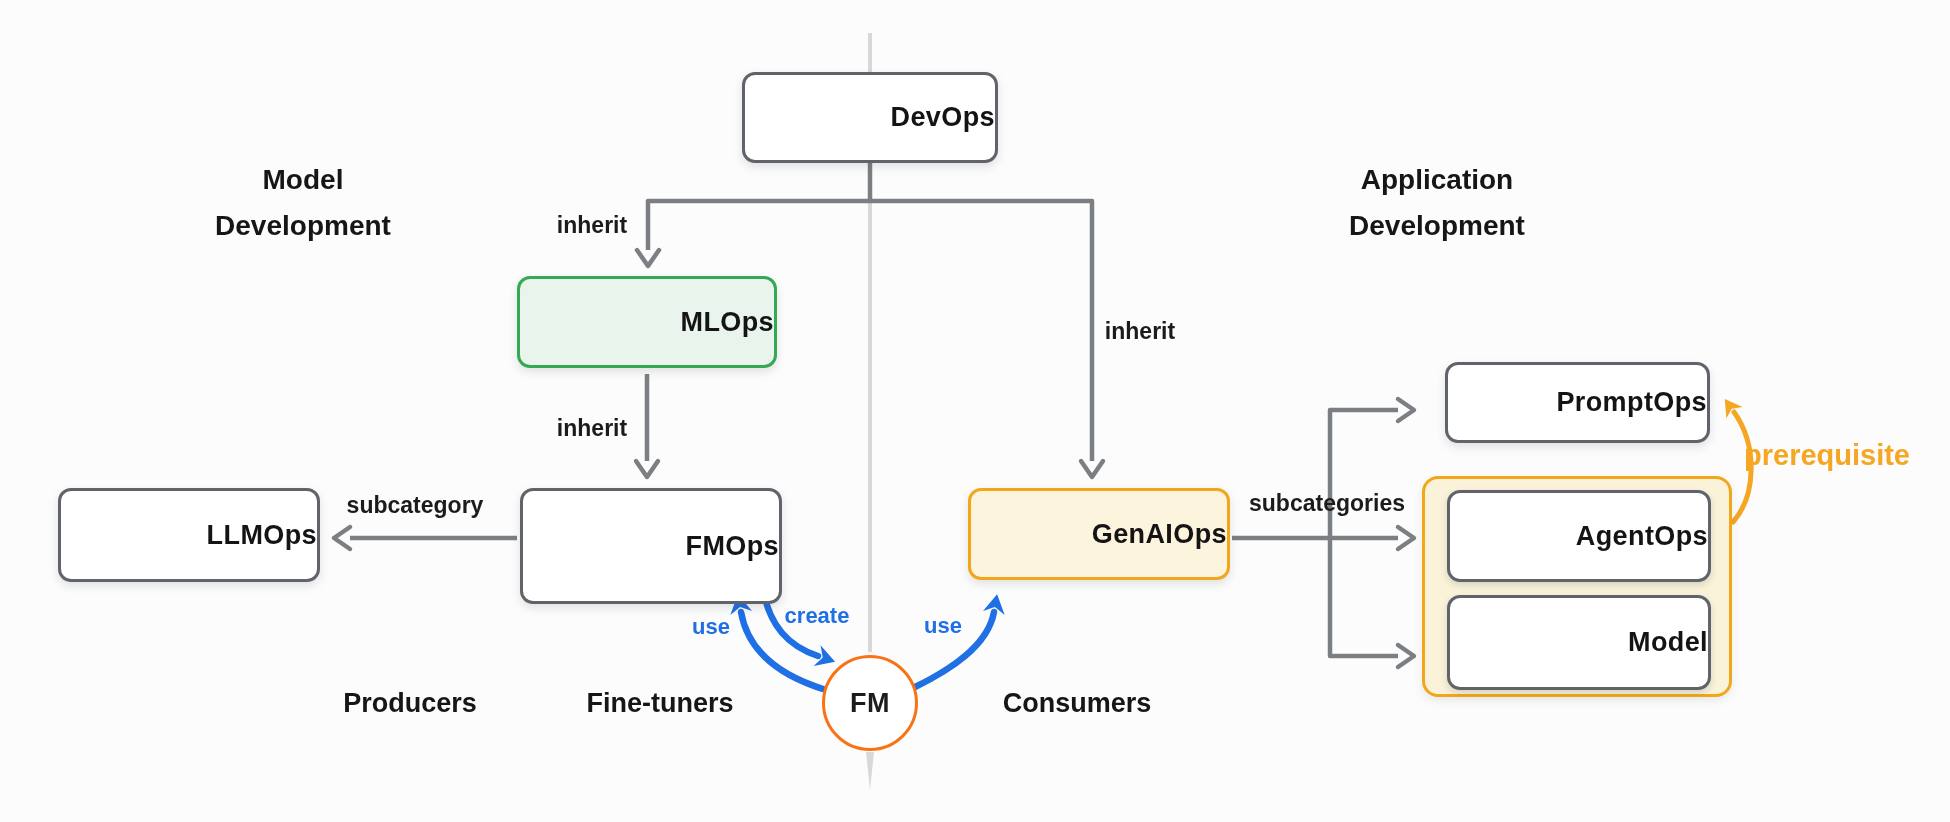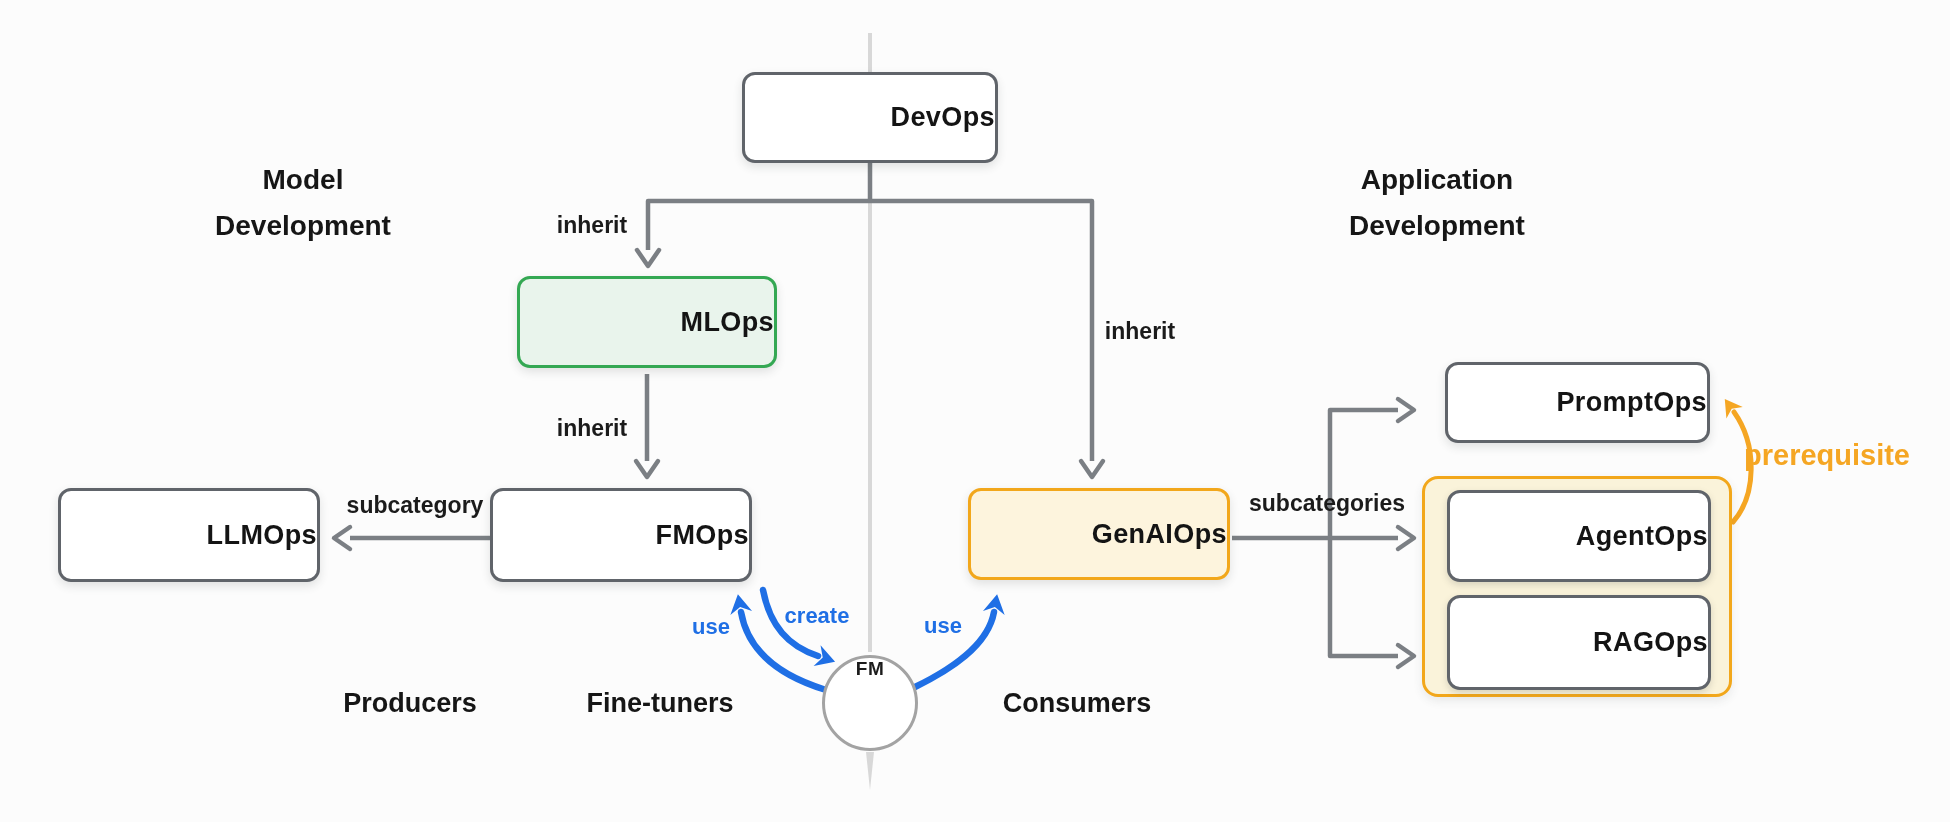--- a/index.html
+++ b/index.html
@@ -22,23 +22,23 @@
   .box.yellow{border-color:#f2a71b;background:#fdf4dd;}
   .group{
     position:absolute;z-index:1;box-sizing:border-box;
     border:3px solid #f2a71b;border-radius:16px;background:#faf3da;
     box-shadow:0 4px 10px rgba(60,64,67,.10);
   }
   .group .box{box-shadow:0 3px 7px rgba(60,64,67,.18);}
   .circle{
     position:absolute;z-index:2;box-sizing:border-box;
     width:96px;height:96px;border-radius:50%;
-    background:#ffffff;border:3px solid #a3a3a3;
-    display:flex;align-items:flex-start;justify-content:center;
-    font-size:19px;font-weight:bold;letter-spacing:.5px;
+    background:#ffffff;border:3px solid #f97316;
+    display:flex;align-items:center;justify-content:center;
+    font-size:27px;font-weight:bold;letter-spacing:.5px;
   }
   .lbl{position:absolute;z-index:3;transform:translate(-50%,-50%);white-space:nowrap;}
   .edge-lbl{font-size:23px;font-weight:bold;color:#1b1b1b;}
   .blue-lbl{font-size:22px;font-weight:bold;color:#1f6fe5;}
   .orange-lbl{font-size:29px;font-weight:bold;color:#f5a623;}
   .section-lbl{
     font-size:28px;font-weight:bold;text-align:center;line-height:46px;
     white-space:normal;color:#161616;
   }
   .role-lbl{font-size:27px;font-weight:bold;color:#161616;}
@@ -88,38 +88,38 @@
   </div>
 
   <div class="box green" style="left:517px;top:276px;width:260px;height:92px;">
     <span>MLOps</span>
   </div>
 
   <div class="box" style="left:58px;top:488px;width:262px;height:94px;">
     <span>LLMOps</span>
   </div>
 
-  <div class="box" style="left:490px;top:488px;width:262px;height:94px;">
+  <div class="box" style="left:520px;top:488px;width:262px;height:116px;">
     <span>FMOps</span>
   </div>
 
   <div class="box yellow" style="left:968px;top:488px;width:262px;height:92px;">
     <span>GenAIOps</span>
   </div>
 
   <div class="box" style="left:1445px;top:362px;width:265px;height:81px;">
     <span>PromptOps</span>
   </div>
 
   <div class="group" style="left:1422px;top:476px;width:310px;height:221px;">
     <div class="box" style="left:22px;top:11px;width:264px;height:92px;">
       <span>AgentOps</span>
     </div>
     <div class="box" style="left:22px;top:116px;width:264px;height:95px;">
-      <span>RAGOps</span>
+      <span>Model</span>
     </div>
   </div>
 
   <div class="circle" style="left:822px;top:655px;">
     <span>FM</span>
   </div>
 
   <div class="lbl section-lbl" style="left:303px;top:203px;width:230px;">Model Development</div>
   <div class="lbl section-lbl" style="left:1437px;top:203px;width:250px;">Application Development</div>
 

